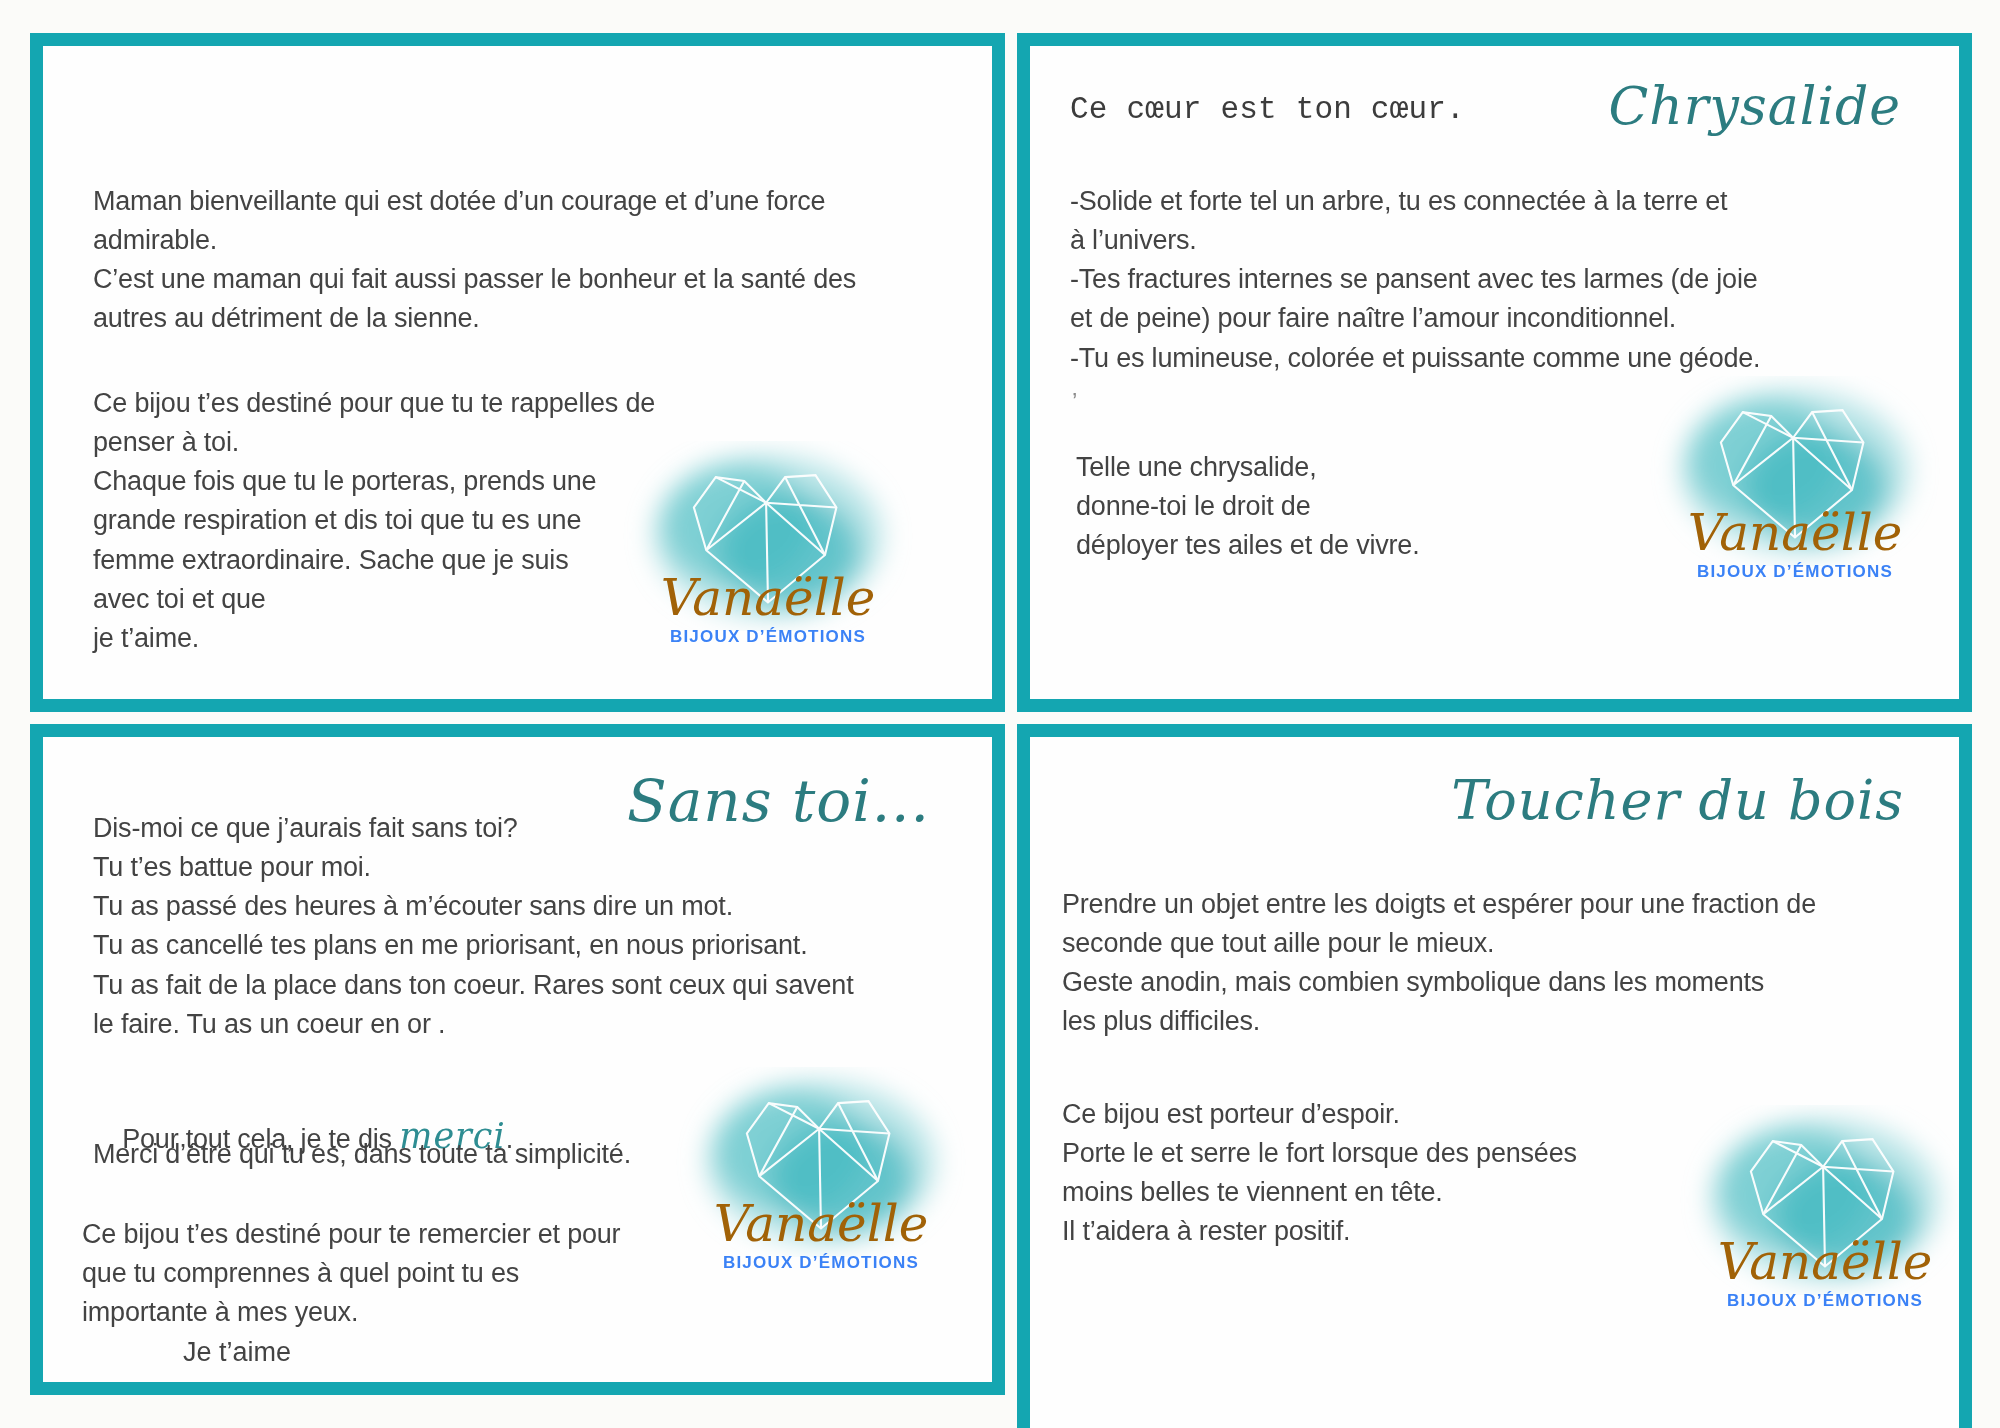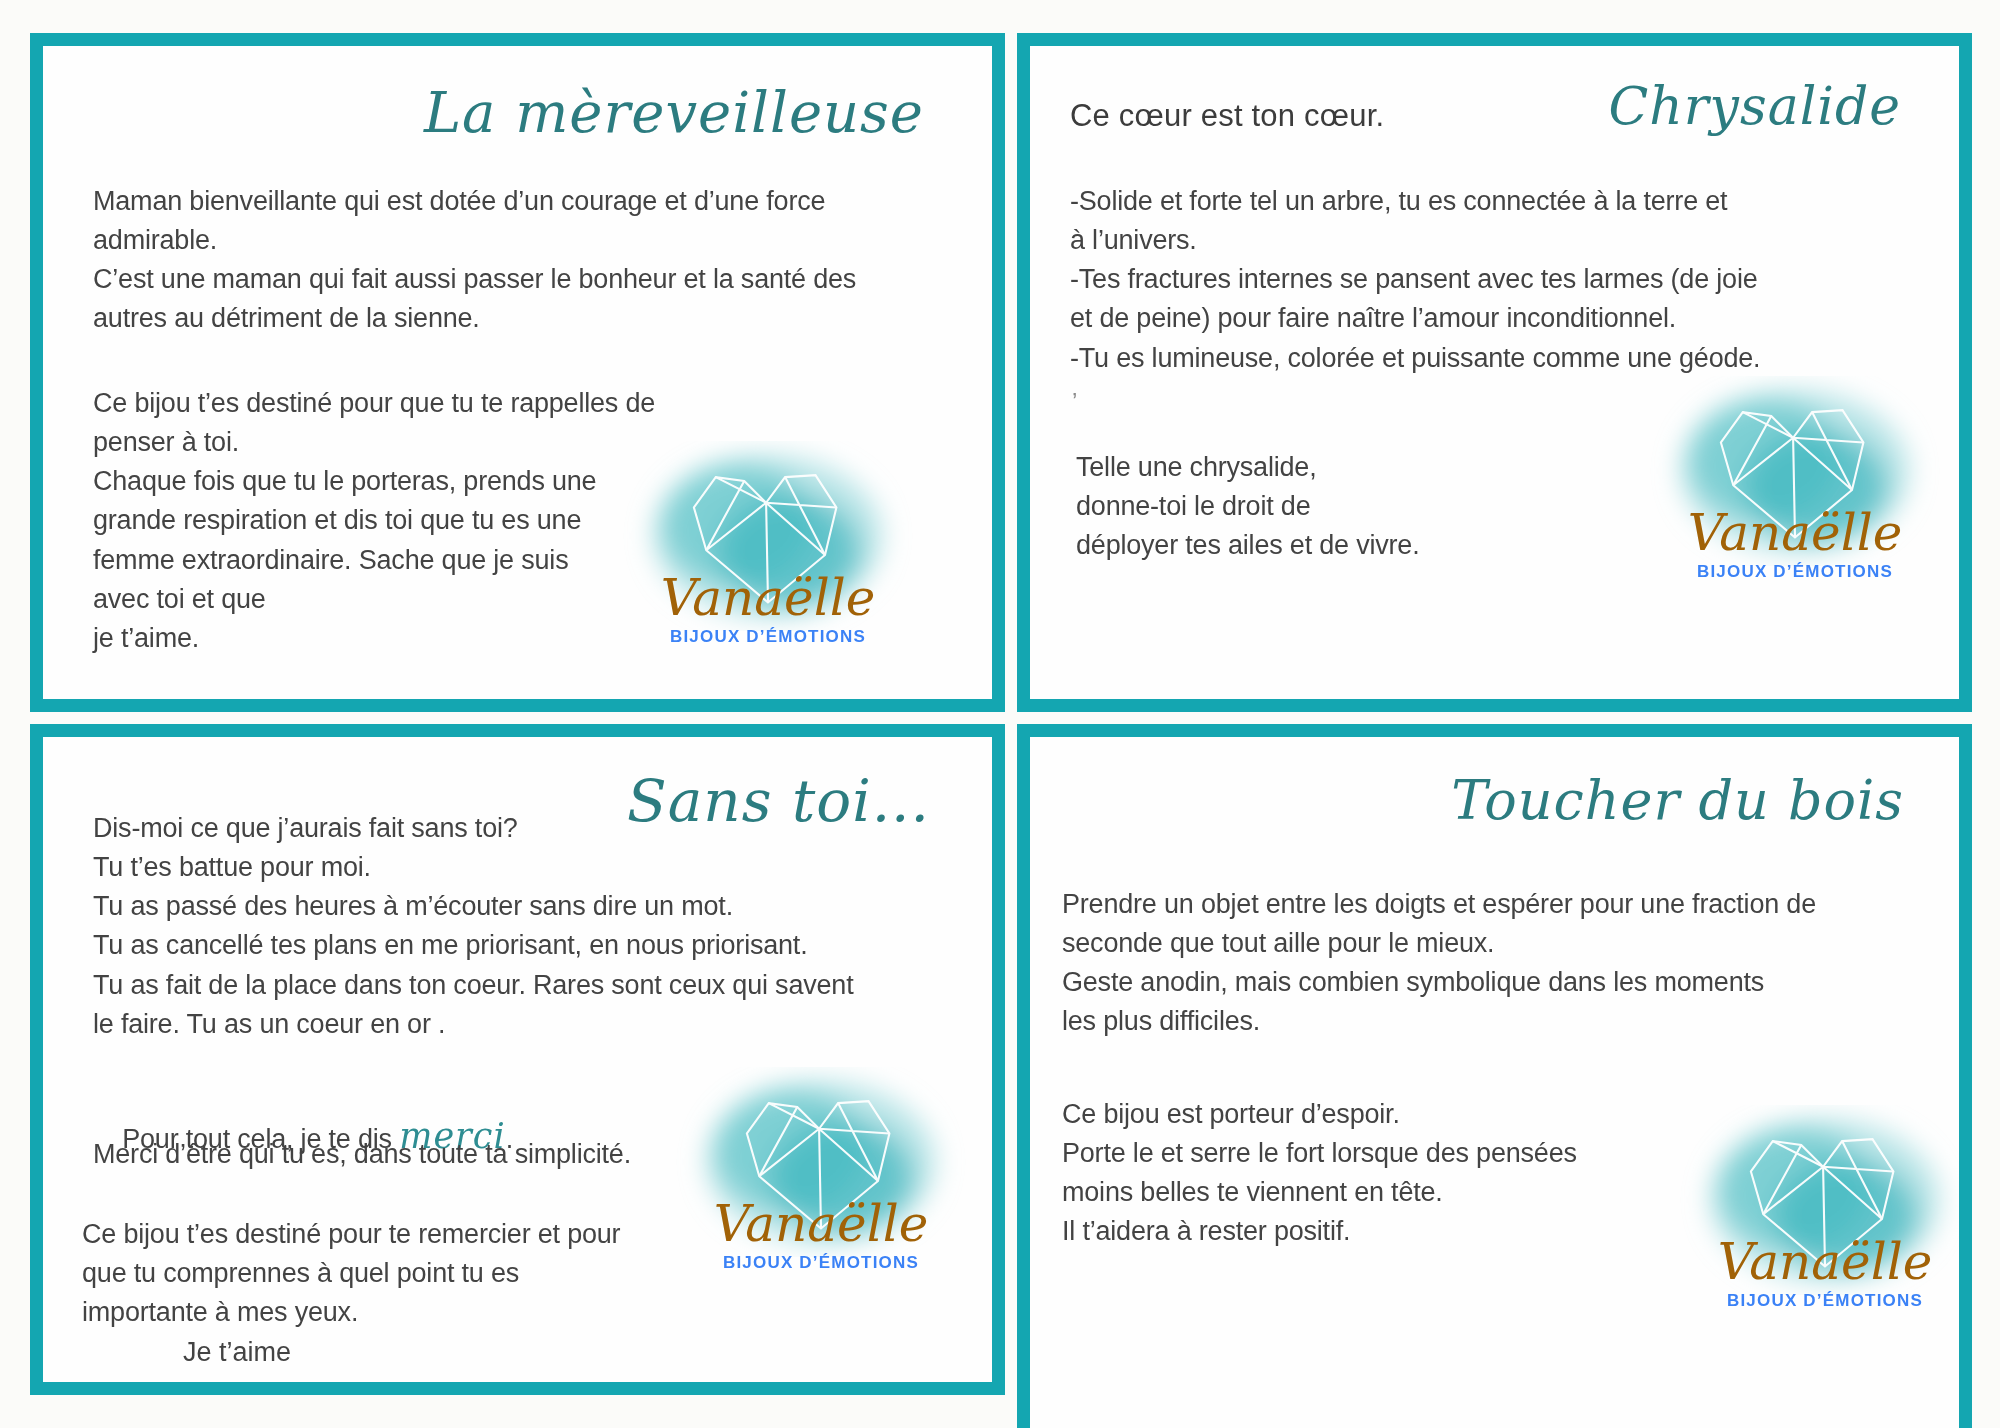--- a/index.html
+++ b/index.html
@@ -98,21 +98,20 @@
     letter-spacing:1.2px;
     color:#3b82f6;
     position:relative;
     z-index:2;
   }
 </style>
 </head>
 <body>
 
 <section class="card" id="card1">
-  <h2 class="card-title script">La mèreveilleuse</h2>
   <div class="body-text" style="left:50px;top:136px;">Maman bienveillante qui est dotée d’un courage et d’une force
 admirable.
 C’est une maman qui fait aussi passer le bonheur et la santé des
 autres au détriment de la sienne.</div>
   <div class="body-text" style="left:50px;top:338px;">Ce bijou t’es destiné pour que tu te rappelles de
 penser à toi.
 Chaque fois que tu le porteras, prends une
 grande respiration et dis toi que tu es une
 femme extraordinaire. Sache que je suis
 avec toi et que
@@ -134,21 +133,21 @@
         <path d="M148,65 L150,170 M148,65 L85,115 M148,65 L210,120 M95,38 L148,65 M148,65 L222,70 M85,115 L125,42 M168,38 L210,120"></path>
       </g>
     </svg>
     <div class="logo-name script">Vanaëlle</div>
     <div class="logo-tagline">BIJOUX D’ÉMOTIONS</div>
   </div>
 </section>
 
 <section class="card" id="card2">
   <h2 class="card-title script">Chrysalide</h2>
-  <div class="heading" style="left:40px;top:52px;">Ce cœur est ton cœur.</div>
+  <div class="heading" style="left:40px;top:46px;font-family:Liberation Mono, monospace;">Ce cœur est ton cœur.</div>
   <div class="body-text" style="left:40px;top:136px;">-Solide et forte tel un arbre, tu es connectée à la terre et
 à l’univers.
 -Tes fractures internes se pansent avec tes larmes (de joie
 et de peine) pour faire naître l’amour inconditionnel.
 -Tu es lumineuse, colorée et puissante comme une géode.</div>
   <div class="stray-mark" style="left:42px;top:342px;">’</div>
   <div class="body-text" style="left:46px;top:402px;">Telle une chrysalide,
 donne-toi le droit de
 déployer tes ailes et de vivre.</div>
   <div class="logo" style="left:615px;top:330px;">

